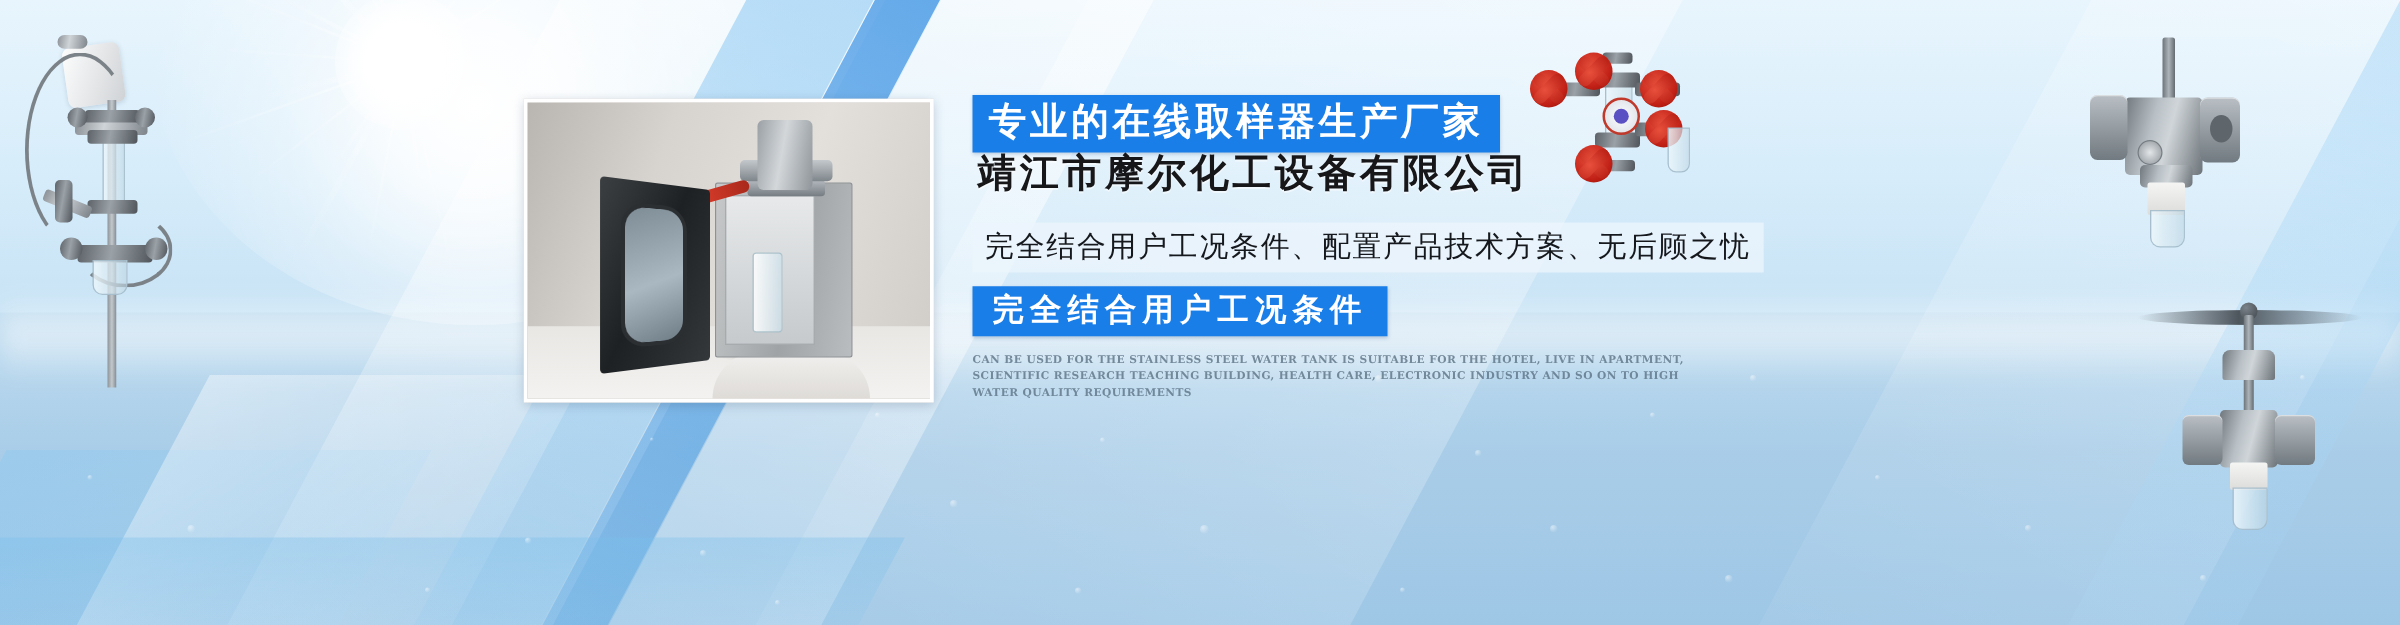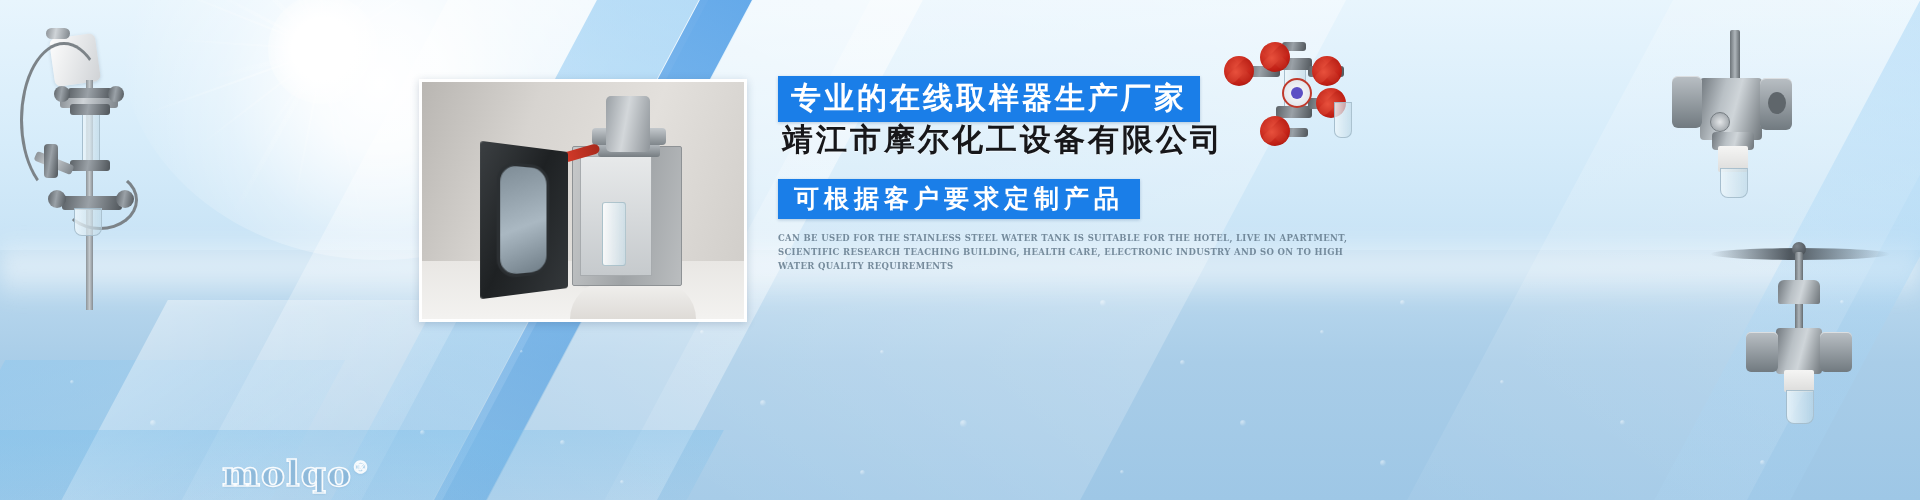--- a/index.html
+++ b/index.html
@@ -357,21 +357,19 @@
     <div class="ph-valvetop"></div>
     <div class="ph-red"></div>
     <div class="ph-door">
       <div class="ph-doorwin"></div>
     </div>
   </div>
 
   <div id="textblock">
     <div><span class="pill-blue">专业的在线取样器生产厂家</span></div>
     <div id="company-name">靖江市摩尔化工设备有限公司</div>
-    <div><span class="pill-blue2">可根据客户要求定制产品</span></div>
+    <div><span class="pill-light">完全结合用户工况条件、配置产品技术方案、无后顾之忧</span></div>
+    <div><span class="pill-blue2">完全结合用户工况条件</span></div>
     <div id="eng-text">CAN BE USED FOR THE STAINLESS STEEL WATER TANK IS SUITABLE FOR THE HOTEL, LIVE IN APARTMENT, SCIENTIFIC RESEARCH TEACHING BUILDING, HEALTH CARE, ELECTRONIC INDUSTRY AND SO ON TO HIGH WATER QUALITY REQUIREMENTS</div>
   </div>
 
-  <div id="watermark">
-    <span>molqo</span><sup>®</sup>
-  </div>
 
 </div>
 
 </body></html>

